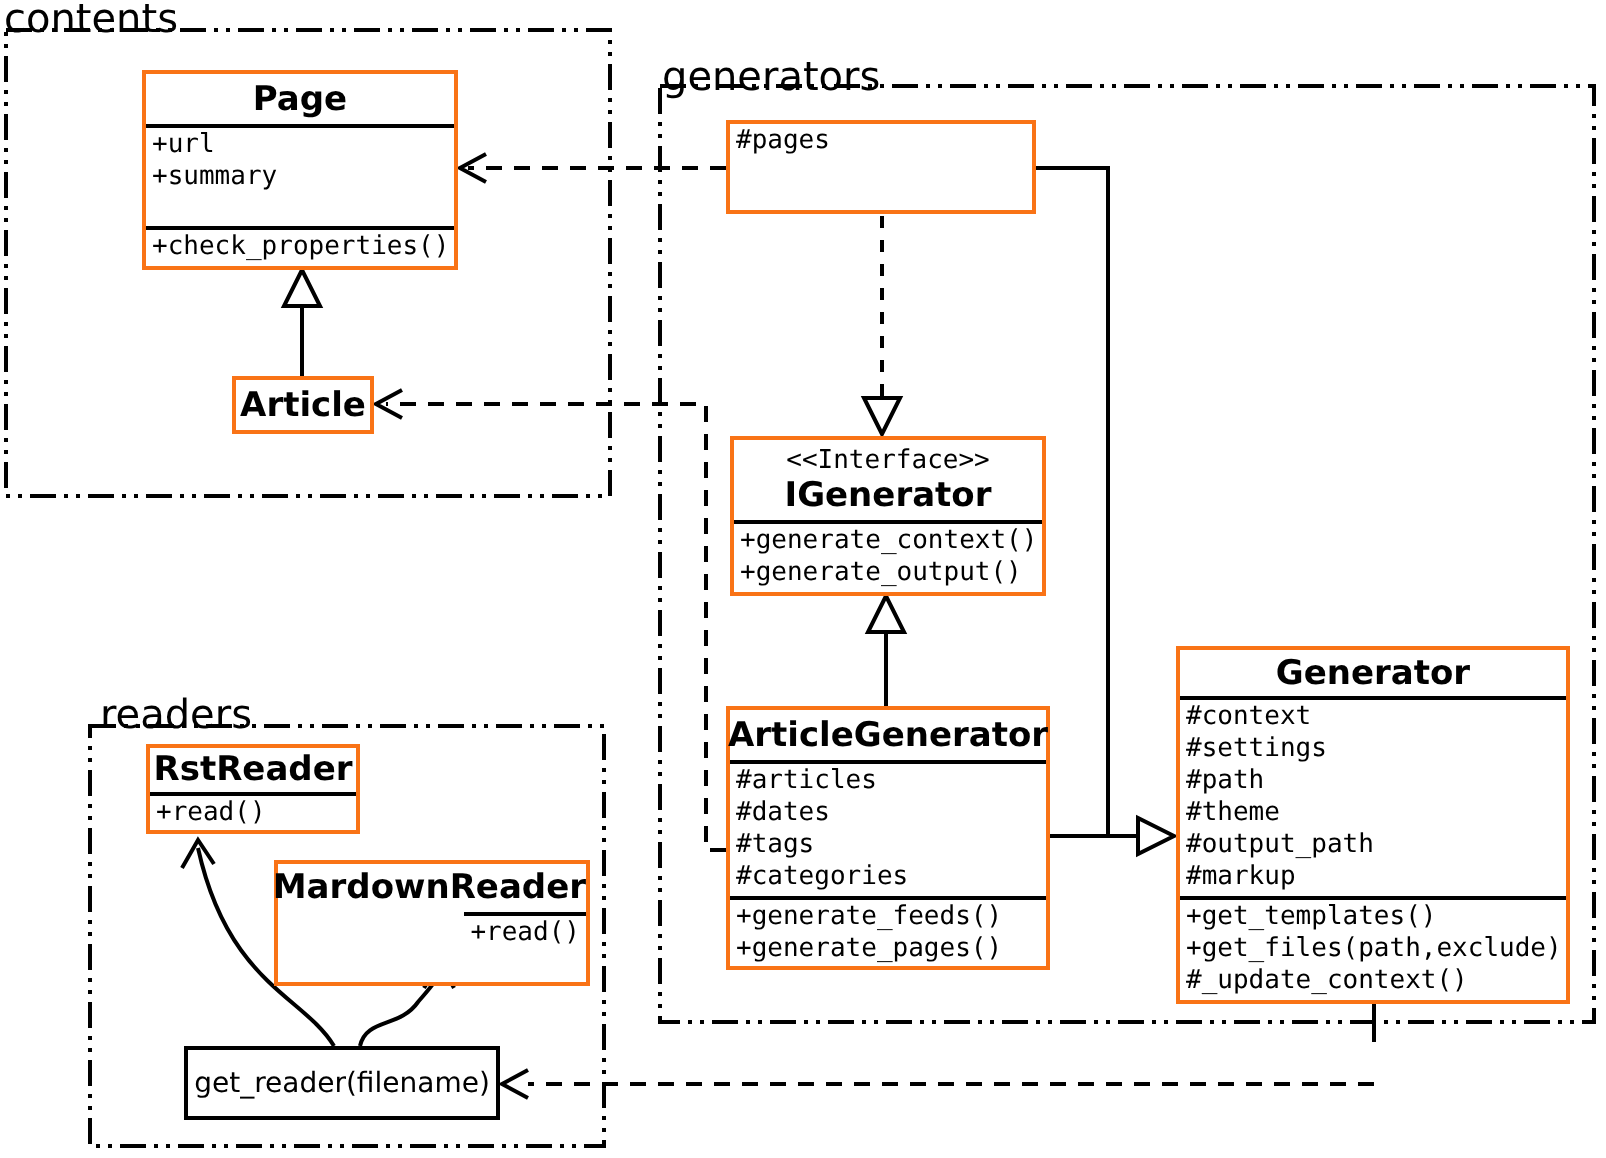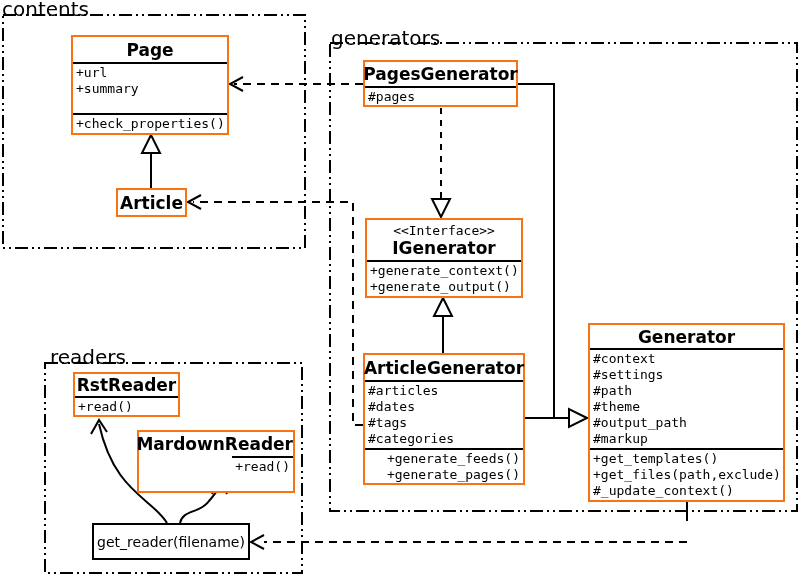--- a/index.html
+++ b/index.html
@@ -79,21 +79,20 @@
     <div class="sec" style="flex:1;">
       <div>+check_properties()</div>
     </div>
   </div>
 
   <div class="cls" style="left:116px;top:188px;width:71px;height:29px;">
     <div class="cls-title" style="flex:1;text-align:center;">Article</div>
   </div>
 
   <div class="cls" style="left:363px;top:60px;width:155px;height:47px;">
-    <div class="cls-title" style="height:25px;">PagesGenerator</div>
     <div class="sec" style="flex:1;">
       <div>#pages</div>
     </div>
   </div>
 
   <div class="cls" style="left:365px;top:218px;width:158px;height:80px;">
     <div class="cls-title" style="height:40px;">
       <div class="stereo">&lt;&lt;Interface&gt;&gt;</div>
       <div>IGenerator</div>
     </div>
@@ -104,21 +103,21 @@
   </div>
 
   <div class="cls" style="left:363px;top:353px;width:162px;height:132px;">
     <div class="cls-title" style="height:25px;">ArticleGenerator</div>
     <div class="sec" style="height:68px;">
       <div>#articles</div>
       <div>#dates</div>
       <div>#tags</div>
       <div>#categories</div>
     </div>
-    <div class="sec" style="flex:1;text-align:right;">
+    <div class="sec" style="flex:1;">
       <div>+generate_feeds()</div>
       <div>+generate_pages()</div>
     </div>
   </div>
 
   <div class="cls" style="left:588px;top:323px;width:197px;height:179px;">
     <div class="cls-title" style="height:23px;">Generator</div>
     <div class="sec" style="height:100px;">
       <div>#context</div>
       <div>#settings</div>

